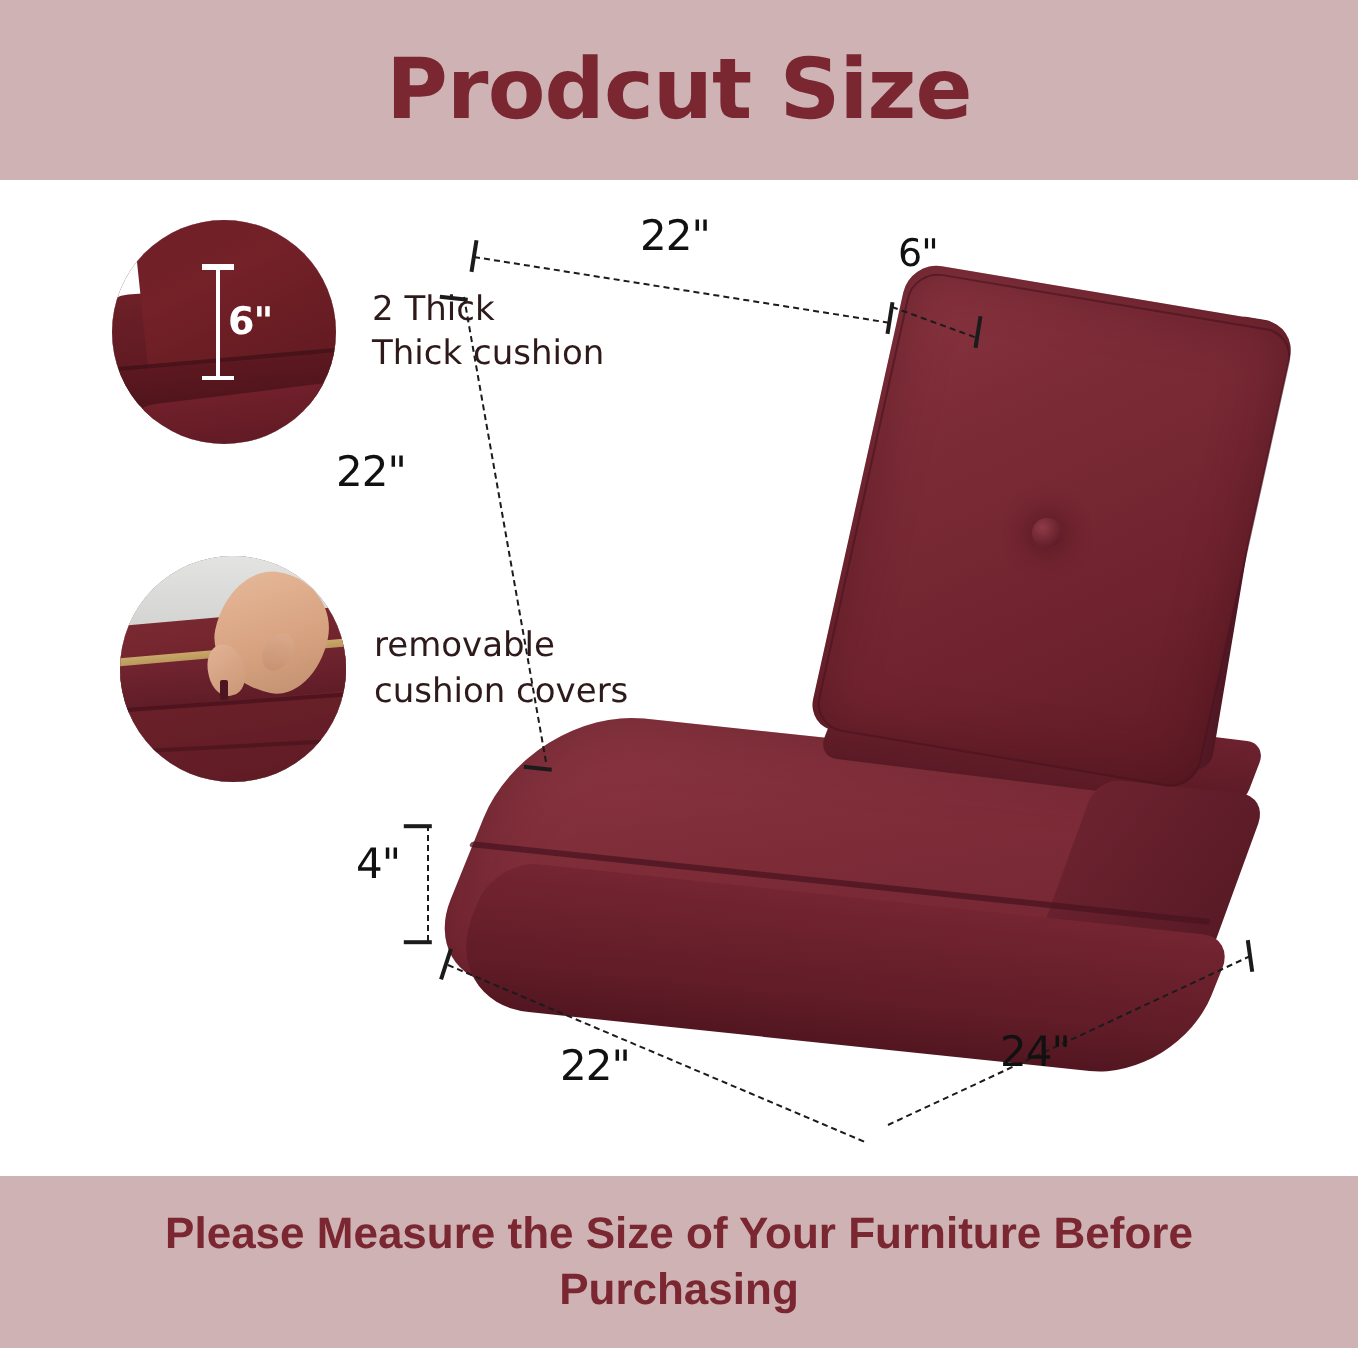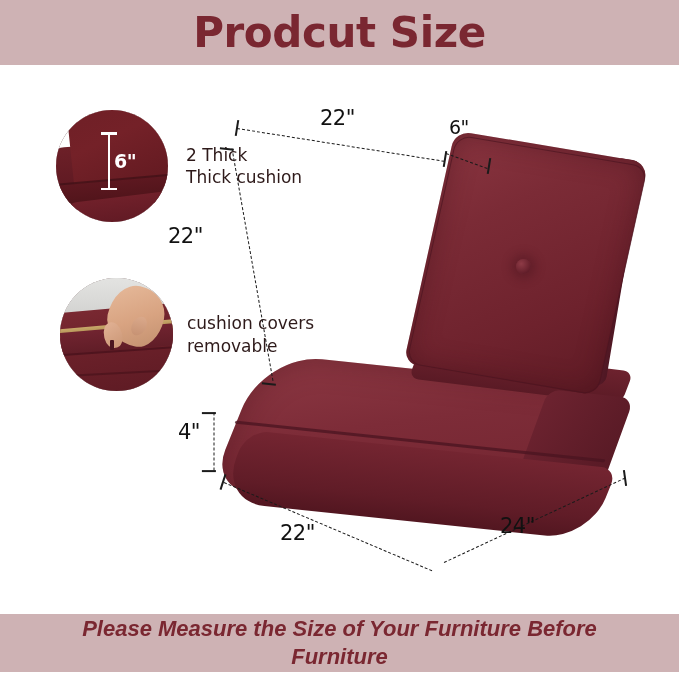--- a/index.html
+++ b/index.html
@@ -25,26 +25,25 @@
     left: 0;
     width: 679px;
     background: #ceb2b4;
     display: flex;
     align-items: center;
     justify-content: center;
     text-align: center;
   }
   .banner-top {
     top: 0;
-    height: 65px;
+    height: 90px;
   }
   .banner-bottom {
-    top: 614px;
-    height: 58px;
-    font-style: italic;
+    top: 588px;
+    height: 86px;
   }
   .title-text {
     font-family: "DejaVu Sans", sans-serif;
     font-size: 42px;
     font-weight: bold;
     color: #7a2731;
     letter-spacing: -0.4px;
     line-height: 1;
   }
   .footer-text {
@@ -362,22 +361,22 @@
       <div class="c2-piping"></div>
       <div class="c2-flap"></div>
       <div class="c2-seam-a"></div>
       <div class="c2-seam-b"></div>
       <div class="c2-hand"></div>
       <div class="c2-finger"></div>
       <div class="c2-thumb"></div>
       <div class="c2-zip"></div>
     </div>
     <div class="feature-label">
+      <div>removable</div>
       <div>cushion covers</div>
-      <div>removable</div>
     </div>
   </div>
 
   <div class="product">
 
     <div class="seat-top"></div>
     <div class="seat-back-lip"></div>
     <div class="seat-right-face"></div>
     <div class="seat-front"></div>
     <div class="seat-piping"></div>
@@ -411,17 +410,17 @@
     <div class="dim-label" style="left:80px; top:425px;">22"</div>
 
     <div class="dim-line" style="left:244px; top:466px; width:200px; transform: rotate(-25deg);"></div>
     <div class="tick" style="left:424px; top:374px; height:16px; transform: rotate(-8deg);"></div>
     <div class="dim-label" style="left:300px; top:418px;">24"</div>
   </div>
 
   <div class="banner banner-bottom">
     <div class="footer-text">
       <div>Please Measure the Size of Your Furniture Before</div>
-      <div>Furniture</div>
+      <div>Purchasing</div>
     </div>
   </div>
 
 </div>
 
 </body></html>

